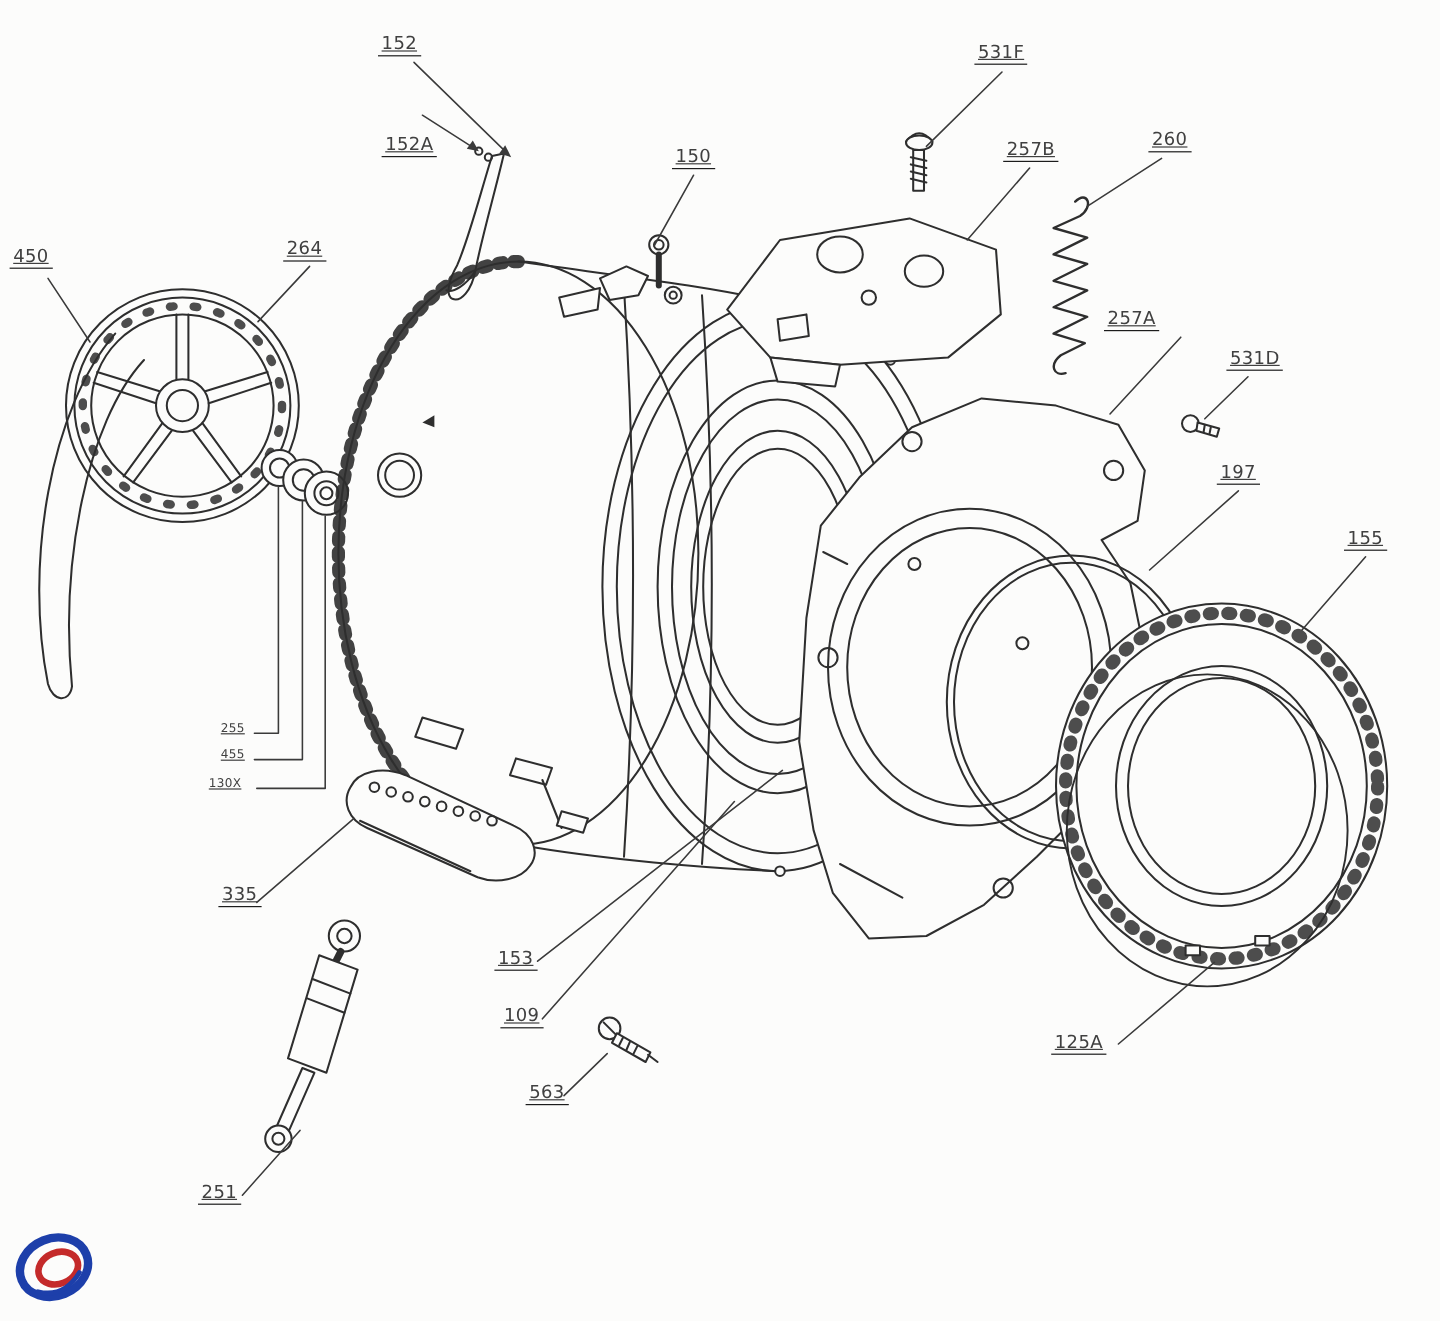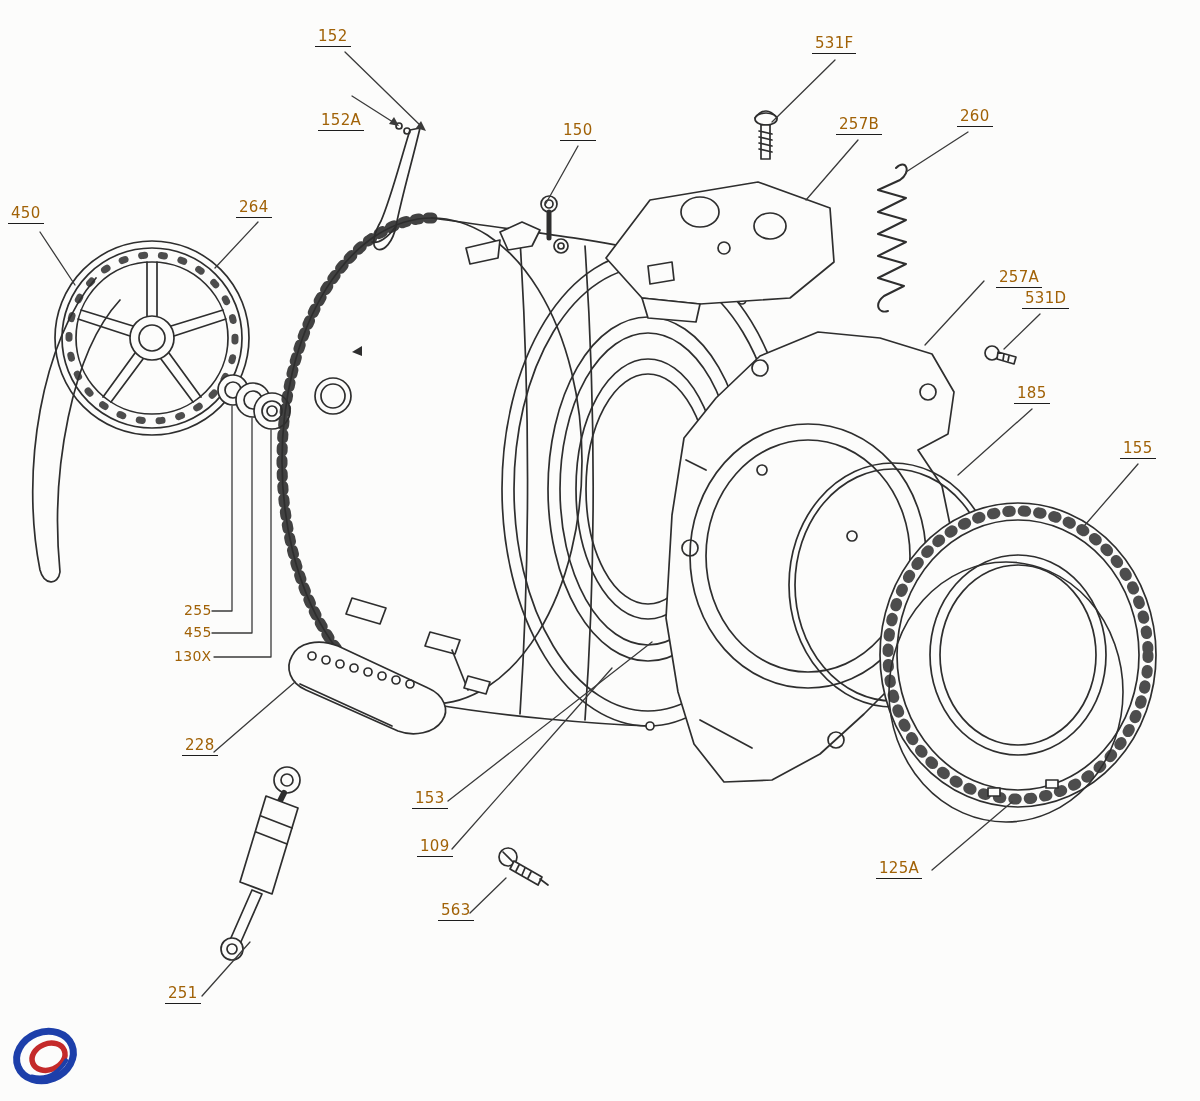--- a/index.html
+++ b/index.html
@@ -7,29 +7,30 @@
     position:relative;
     width:1200px;height:1101px;
     background:#fcfcfb;
     font-family:"DejaVu Sans", sans-serif;
     overflow:hidden;
   }
   .artwork{position:absolute;left:0;top:0;}
   .part-label{
     position:absolute;
     font-size:15px;
-    color:#a16207;
+    color:#404040;
     border-bottom:1.6px solid #1c1c1c;
     padding:0 3px 1px 3px;
     line-height:1.15;
     white-space:nowrap;
     letter-spacing:0.3px;
+    text-decoration:underline;
   }
   .part-label.small{
-    font-size:14px;
+    font-size:10px;
     border-bottom:none;
     padding:0 1px;
   }
 </style>
 </head>
 <body>
 
 <div class="canvas">
 
   <svg class="artwork" width="1200" height="1101" viewBox="0 0 1200 1101" fill="none" stroke="#2e2e2e" stroke-width="1.7" stroke-linecap="round" stroke-linejoin="round">
@@ -267,27 +268,27 @@
   </svg>
 
   <div class="part-label" style="left:315px; top:28px;">152</div>
   <div class="part-label" style="left:318px; top:72px;margin-top:40px;">152A</div>
   <div class="part-label" style="left:560px; top:122px;text-align:center;">150</div>
   <div class="part-label" style="left:812px; top:35px;text-align:center;">531F</div>
   <div class="part-label" style="left:836px; top:116px;">257B</div>
   <div class="part-label" style="left:957px; top:108px;">260</div>
   <div class="part-label" style="left:8px;   top:205px;">450</div>
   <div class="part-label" style="left:236px; top:199px;">264</div>
-  <div class="part-label" style="left:996px; top:257px;margin-top:12px;">257A</div>
+  <div class="part-label" style="left:920px; top:257px;">257A</div>
   <div class="part-label" style="left:1022px;top:290px;">531D</div>
-  <div class="part-label" style="left:1014px;top:385px;">185</div>
+  <div class="part-label" style="left:1014px;top:385px;">197</div>
   <div class="part-label" style="left:1120px;top:440px;">155</div>
   <div class="part-label small" style="left:183px; top:602px;">255</div>
   <div class="part-label small" style="left:183px; top:624px;">455</div>
   <div class="part-label small" style="left:173px; top:648px;">130X</div>
-  <div class="part-label" style="left:182px; top:737px;">228</div>
+  <div class="part-label" style="left:182px; top:737px;">335</div>
   <div class="part-label" style="left:412px; top:790px;">153</div>
   <div class="part-label" style="left:417px; top:838px;">109</div>
   <div class="part-label" style="left:438px; top:902px;">563</div>
   <div class="part-label" style="left:165px; top:985px;">251</div>
   <div class="part-label" style="left:876px; top:860px;">125A</div>
 
 </div>
 
 </body></html>

